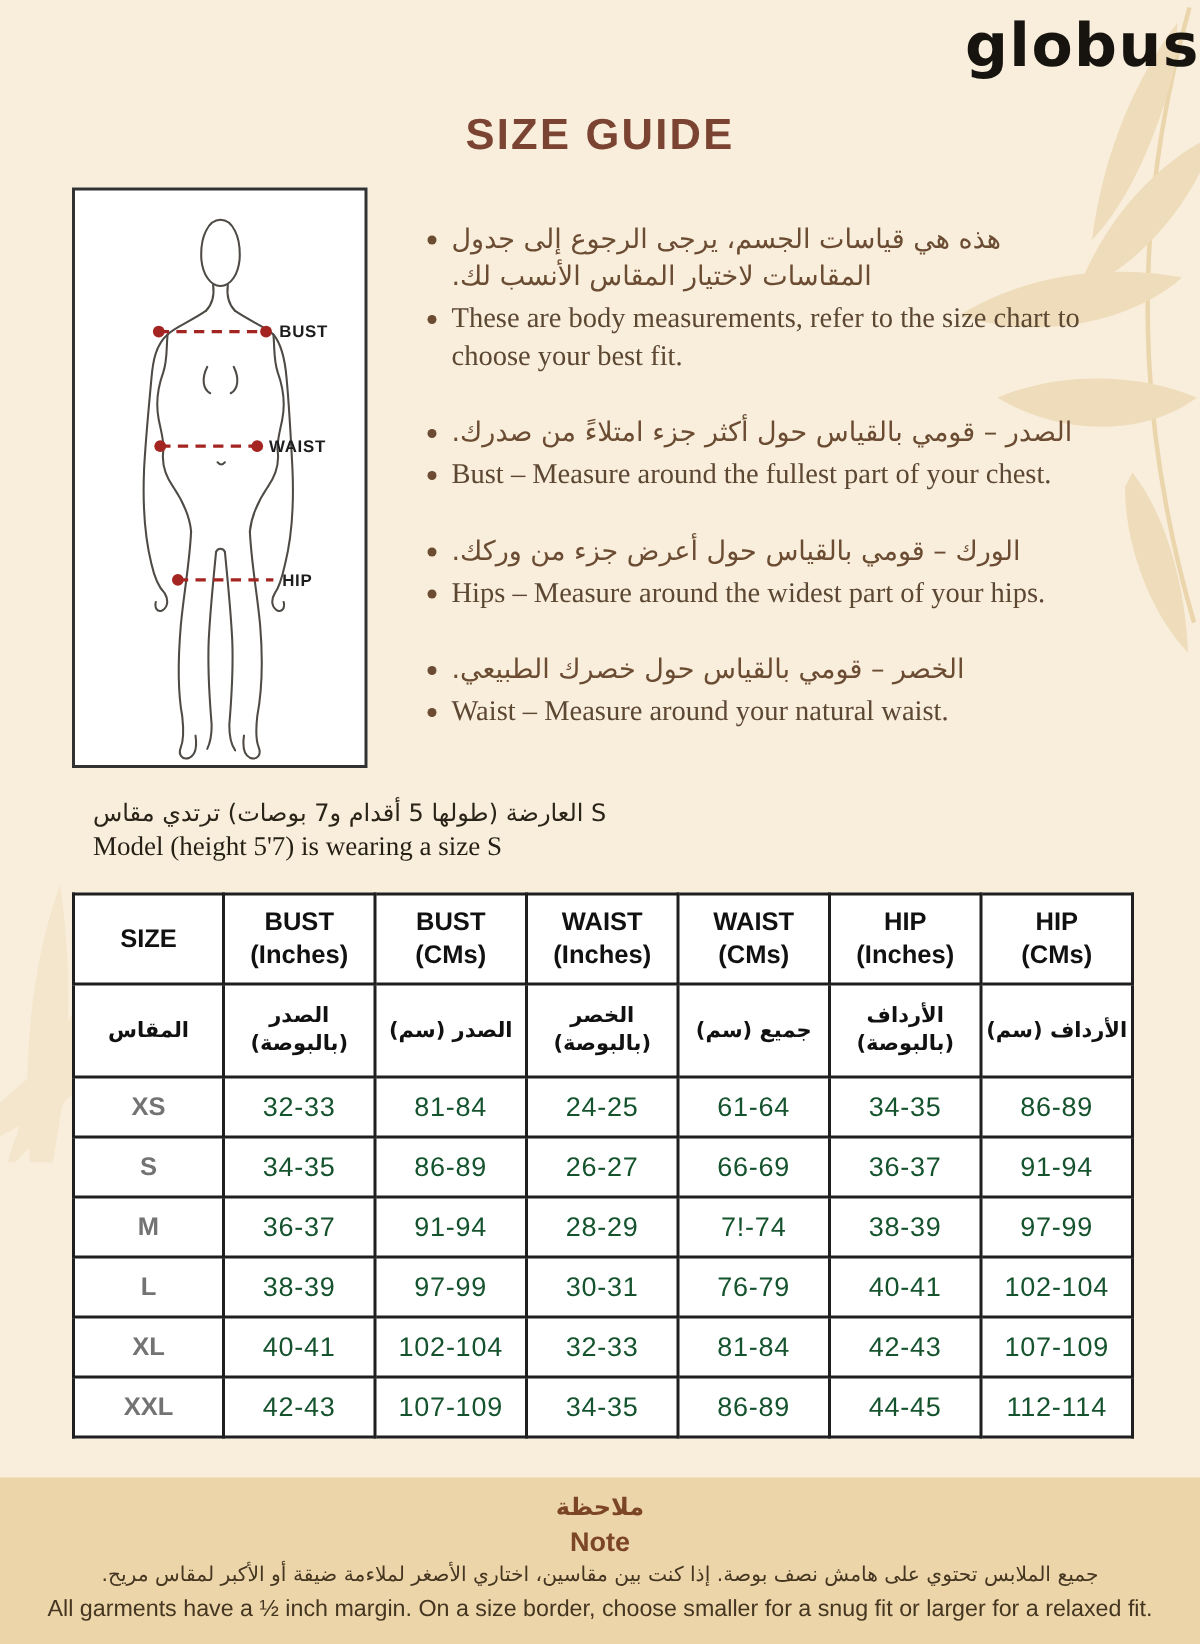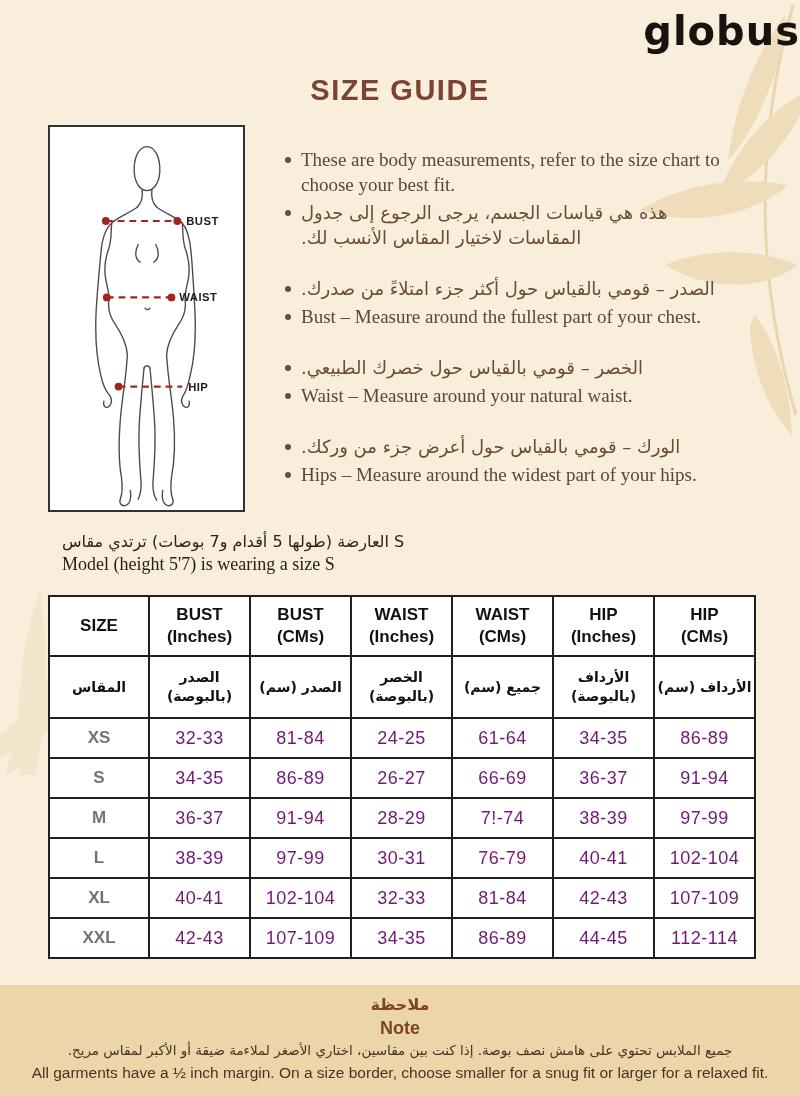--- a/index.html
+++ b/index.html
@@ -60,21 +60,21 @@
   }
   .th-en{
     height:60px;font-size:17px;font-weight:bold;color:#111;
     white-space:pre-line;line-height:1.3;
   }
   .th-ar{
     height:62px;font-family:"DejaVu Sans", sans-serif;
     font-size:14px;font-weight:bold;color:#111;white-space:pre-line;line-height:1.35;
   }
   .td-size{height:40px;font-weight:bold;font-size:17px;color:#737373;}
-  .td-val{height:40px;font-size:18px;color:#701a75;letter-spacing:.5px;}
+  .td-val{height:40px;font-size:18px;color:#14532d;letter-spacing:.5px;}
 
   .footer{
     position:absolute;left:0;top:985px;width:800px;height:111px;
     background:#ecd5a9;text-align:center;
   }
   .note-head-ar{
     margin-top:9px;font-family:"DejaVu Sans", sans-serif;
     font-size:16px;font-weight:bold;color:#7c4526;line-height:22px;
   }
   .note-head-en{font-size:18px;font-weight:bold;color:#7c4526;line-height:24px;}
@@ -146,55 +146,55 @@
         <text x="132" y="176">WAIST</text>
         <text x="141" y="267">HIP</text>
       </g>
     </svg>
   </div>
 
   <div class="bullets">
       <div class="b-group">
         <div class="b-row">
           <span class="b-dot"></span>
+          <span class="b-ar" dir="rtl">هذه هي قياسات الجسم، يرجى الرجوع إلى جدول المقاسات لاختيار المقاس الأنسب لك.</span>
+        </div>
+        <div class="b-row">
+          <span class="b-dot"></span>
           <span class="b-en">These are body measurements, refer to the size chart to choose your best fit.</span>
-        </div>
-        <div class="b-row">
-          <span class="b-dot"></span>
-          <span class="b-ar" dir="rtl">هذه هي قياسات الجسم، يرجى الرجوع إلى جدول المقاسات لاختيار المقاس الأنسب لك.</span>
         </div>
       </div>
       <div class="b-group">
         <div class="b-row">
           <span class="b-dot"></span>
           <span class="b-ar" dir="rtl">الصدر – قومي بالقياس حول أكثر جزء امتلاءً من صدرك.</span>
         </div>
         <div class="b-row">
           <span class="b-dot"></span>
           <span class="b-en">Bust – Measure around the fullest part of your chest.</span>
         </div>
       </div>
       <div class="b-group">
         <div class="b-row">
           <span class="b-dot"></span>
-          <span class="b-ar" dir="rtl">الخصر – قومي بالقياس حول خصرك الطبيعي.</span>
-        </div>
-        <div class="b-row">
-          <span class="b-dot"></span>
-          <span class="b-en">Waist – Measure around your natural waist.</span>
+          <span class="b-ar" dir="rtl">الورك – قومي بالقياس حول أعرض جزء من وركك.</span>
+        </div>
+        <div class="b-row">
+          <span class="b-dot"></span>
+          <span class="b-en">Hips – Measure around the widest part of your hips.</span>
         </div>
       </div>
       <div class="b-group">
         <div class="b-row">
           <span class="b-dot"></span>
-          <span class="b-ar" dir="rtl">الورك – قومي بالقياس حول أعرض جزء من وركك.</span>
-        </div>
-        <div class="b-row">
-          <span class="b-dot"></span>
-          <span class="b-en">Hips – Measure around the widest part of your hips.</span>
+          <span class="b-ar" dir="rtl">الخصر – قومي بالقياس حول خصرك الطبيعي.</span>
+        </div>
+        <div class="b-row">
+          <span class="b-dot"></span>
+          <span class="b-en">Waist – Measure around your natural waist.</span>
         </div>
       </div>
     </div>
 
   <div class="model-note">
     <div class="model-ar" dir="ltr">العارضة (طولها 5 أقدام و7 بوصات) ترتدي مقاس S</div>
     <div class="model-en">Model (height 5'7) is wearing a size S</div>
   </div>
 
   <table class="size-table">

